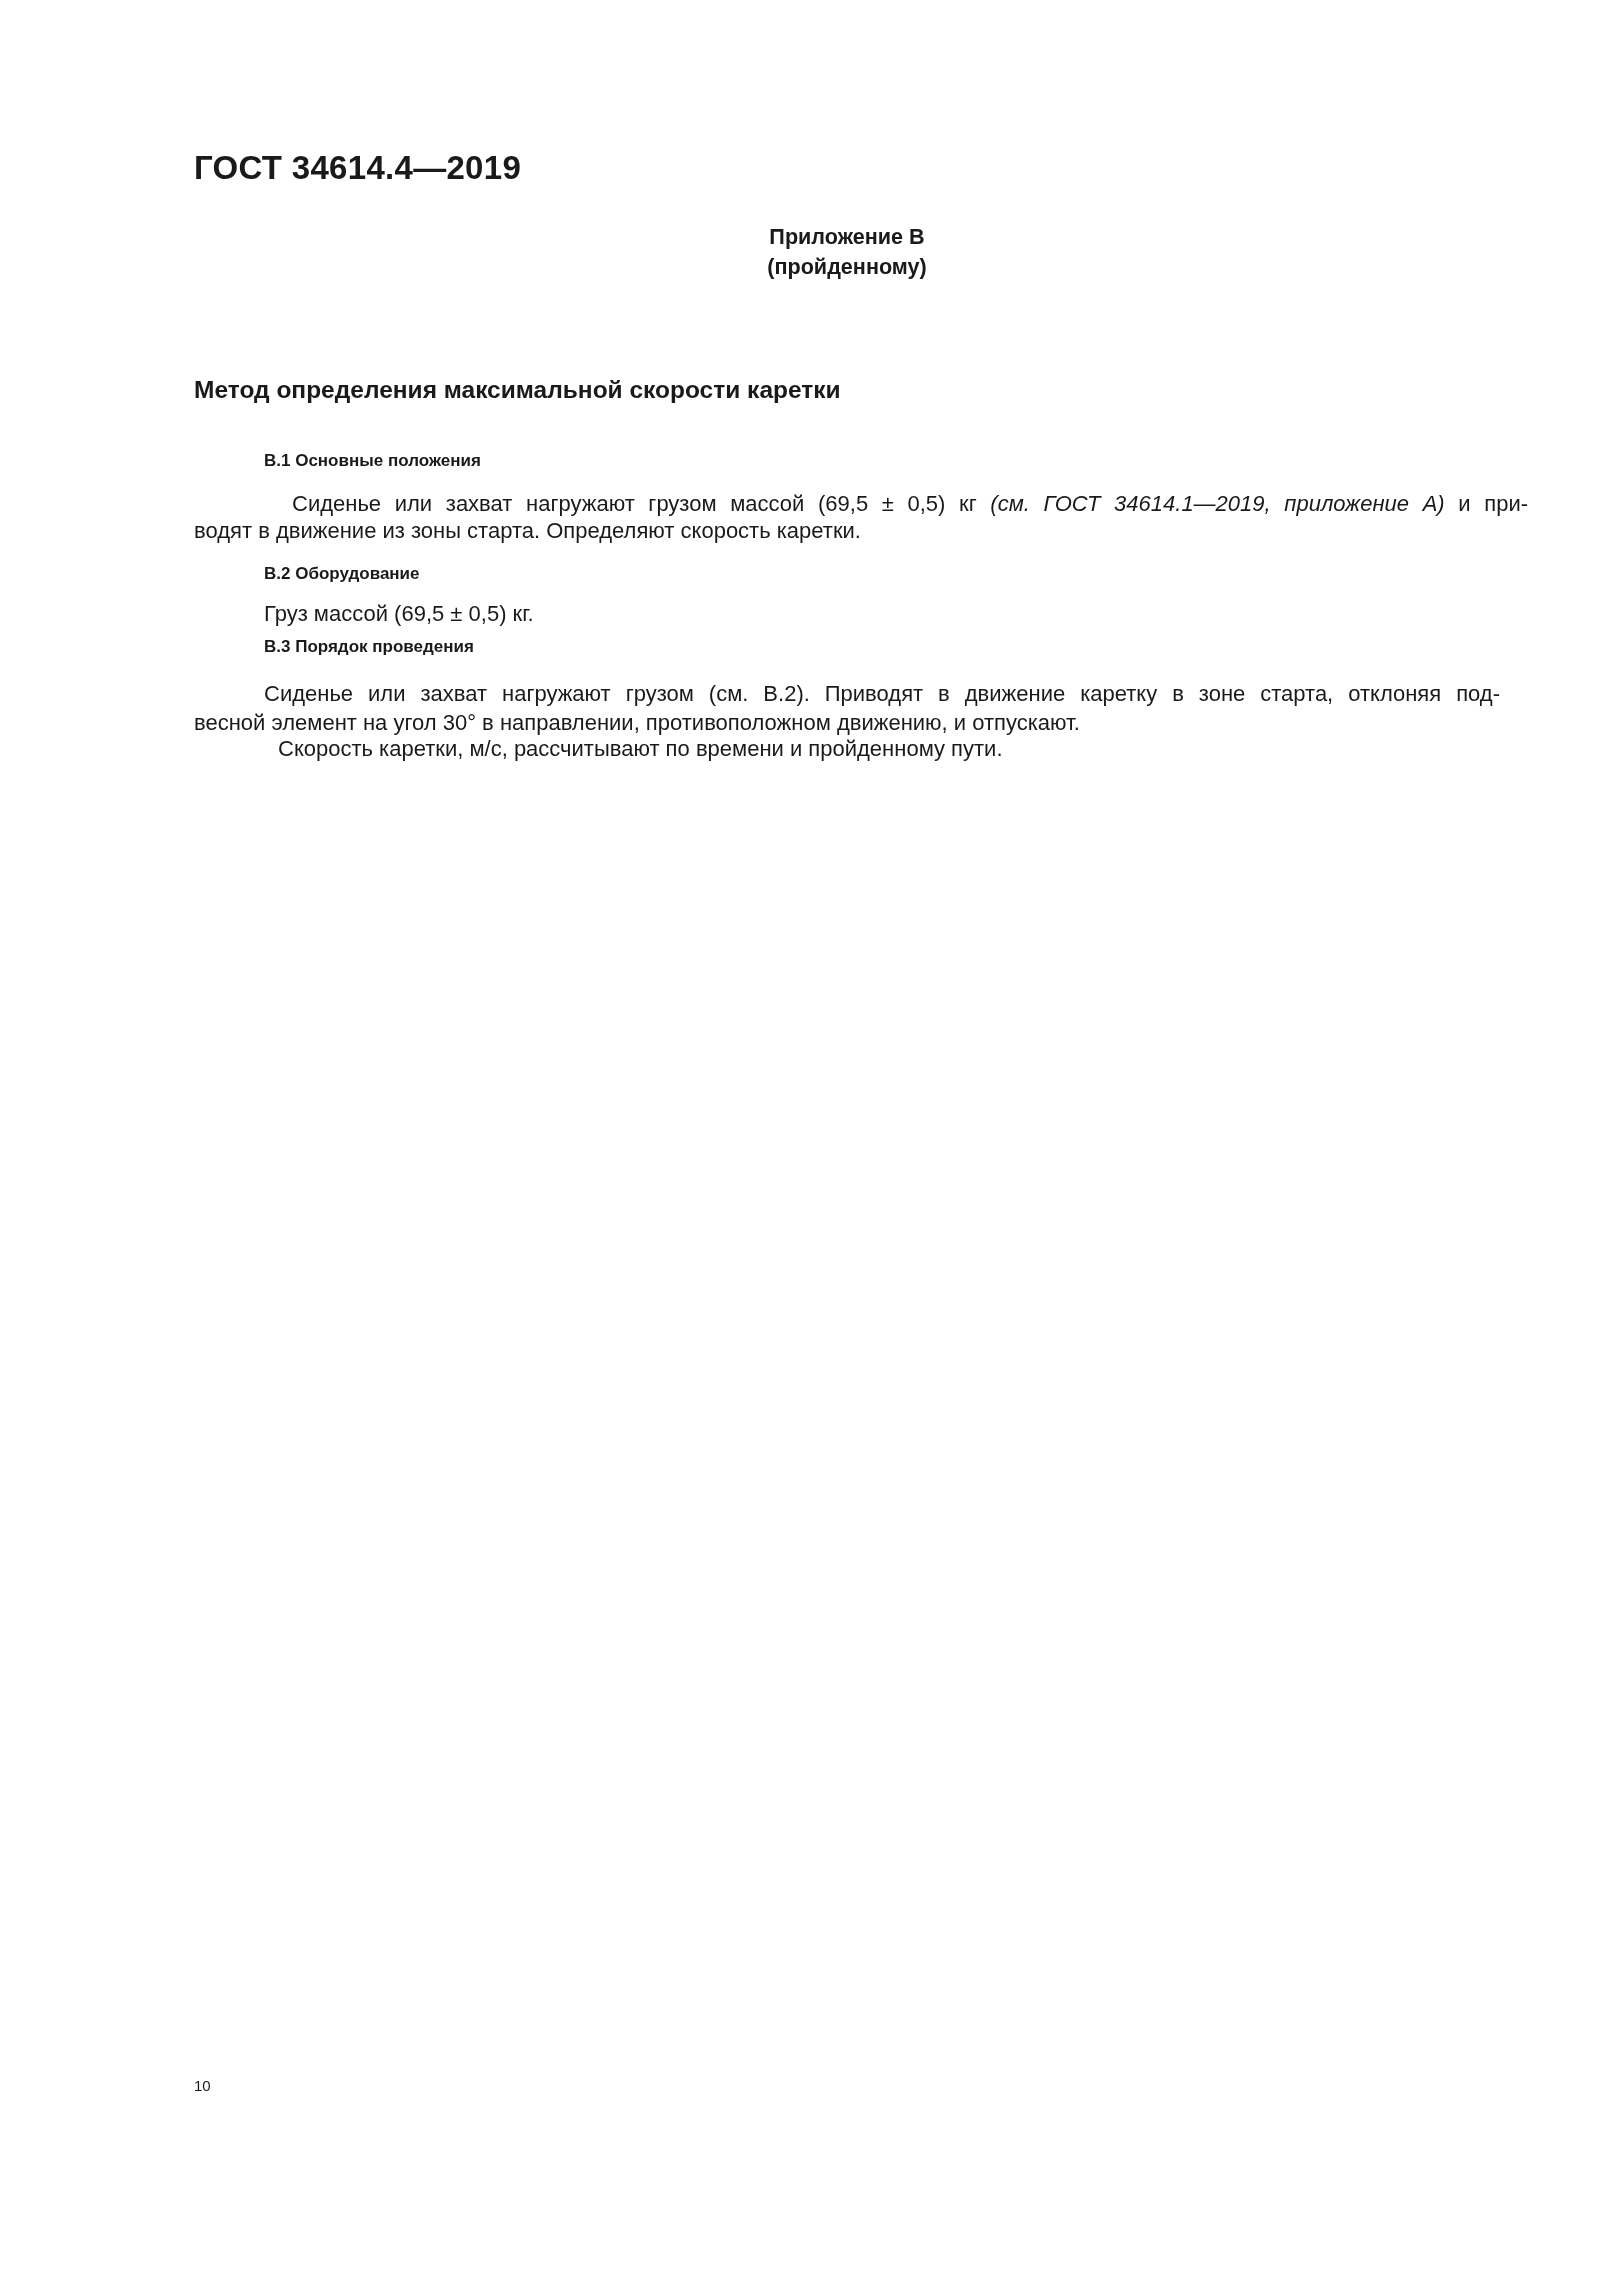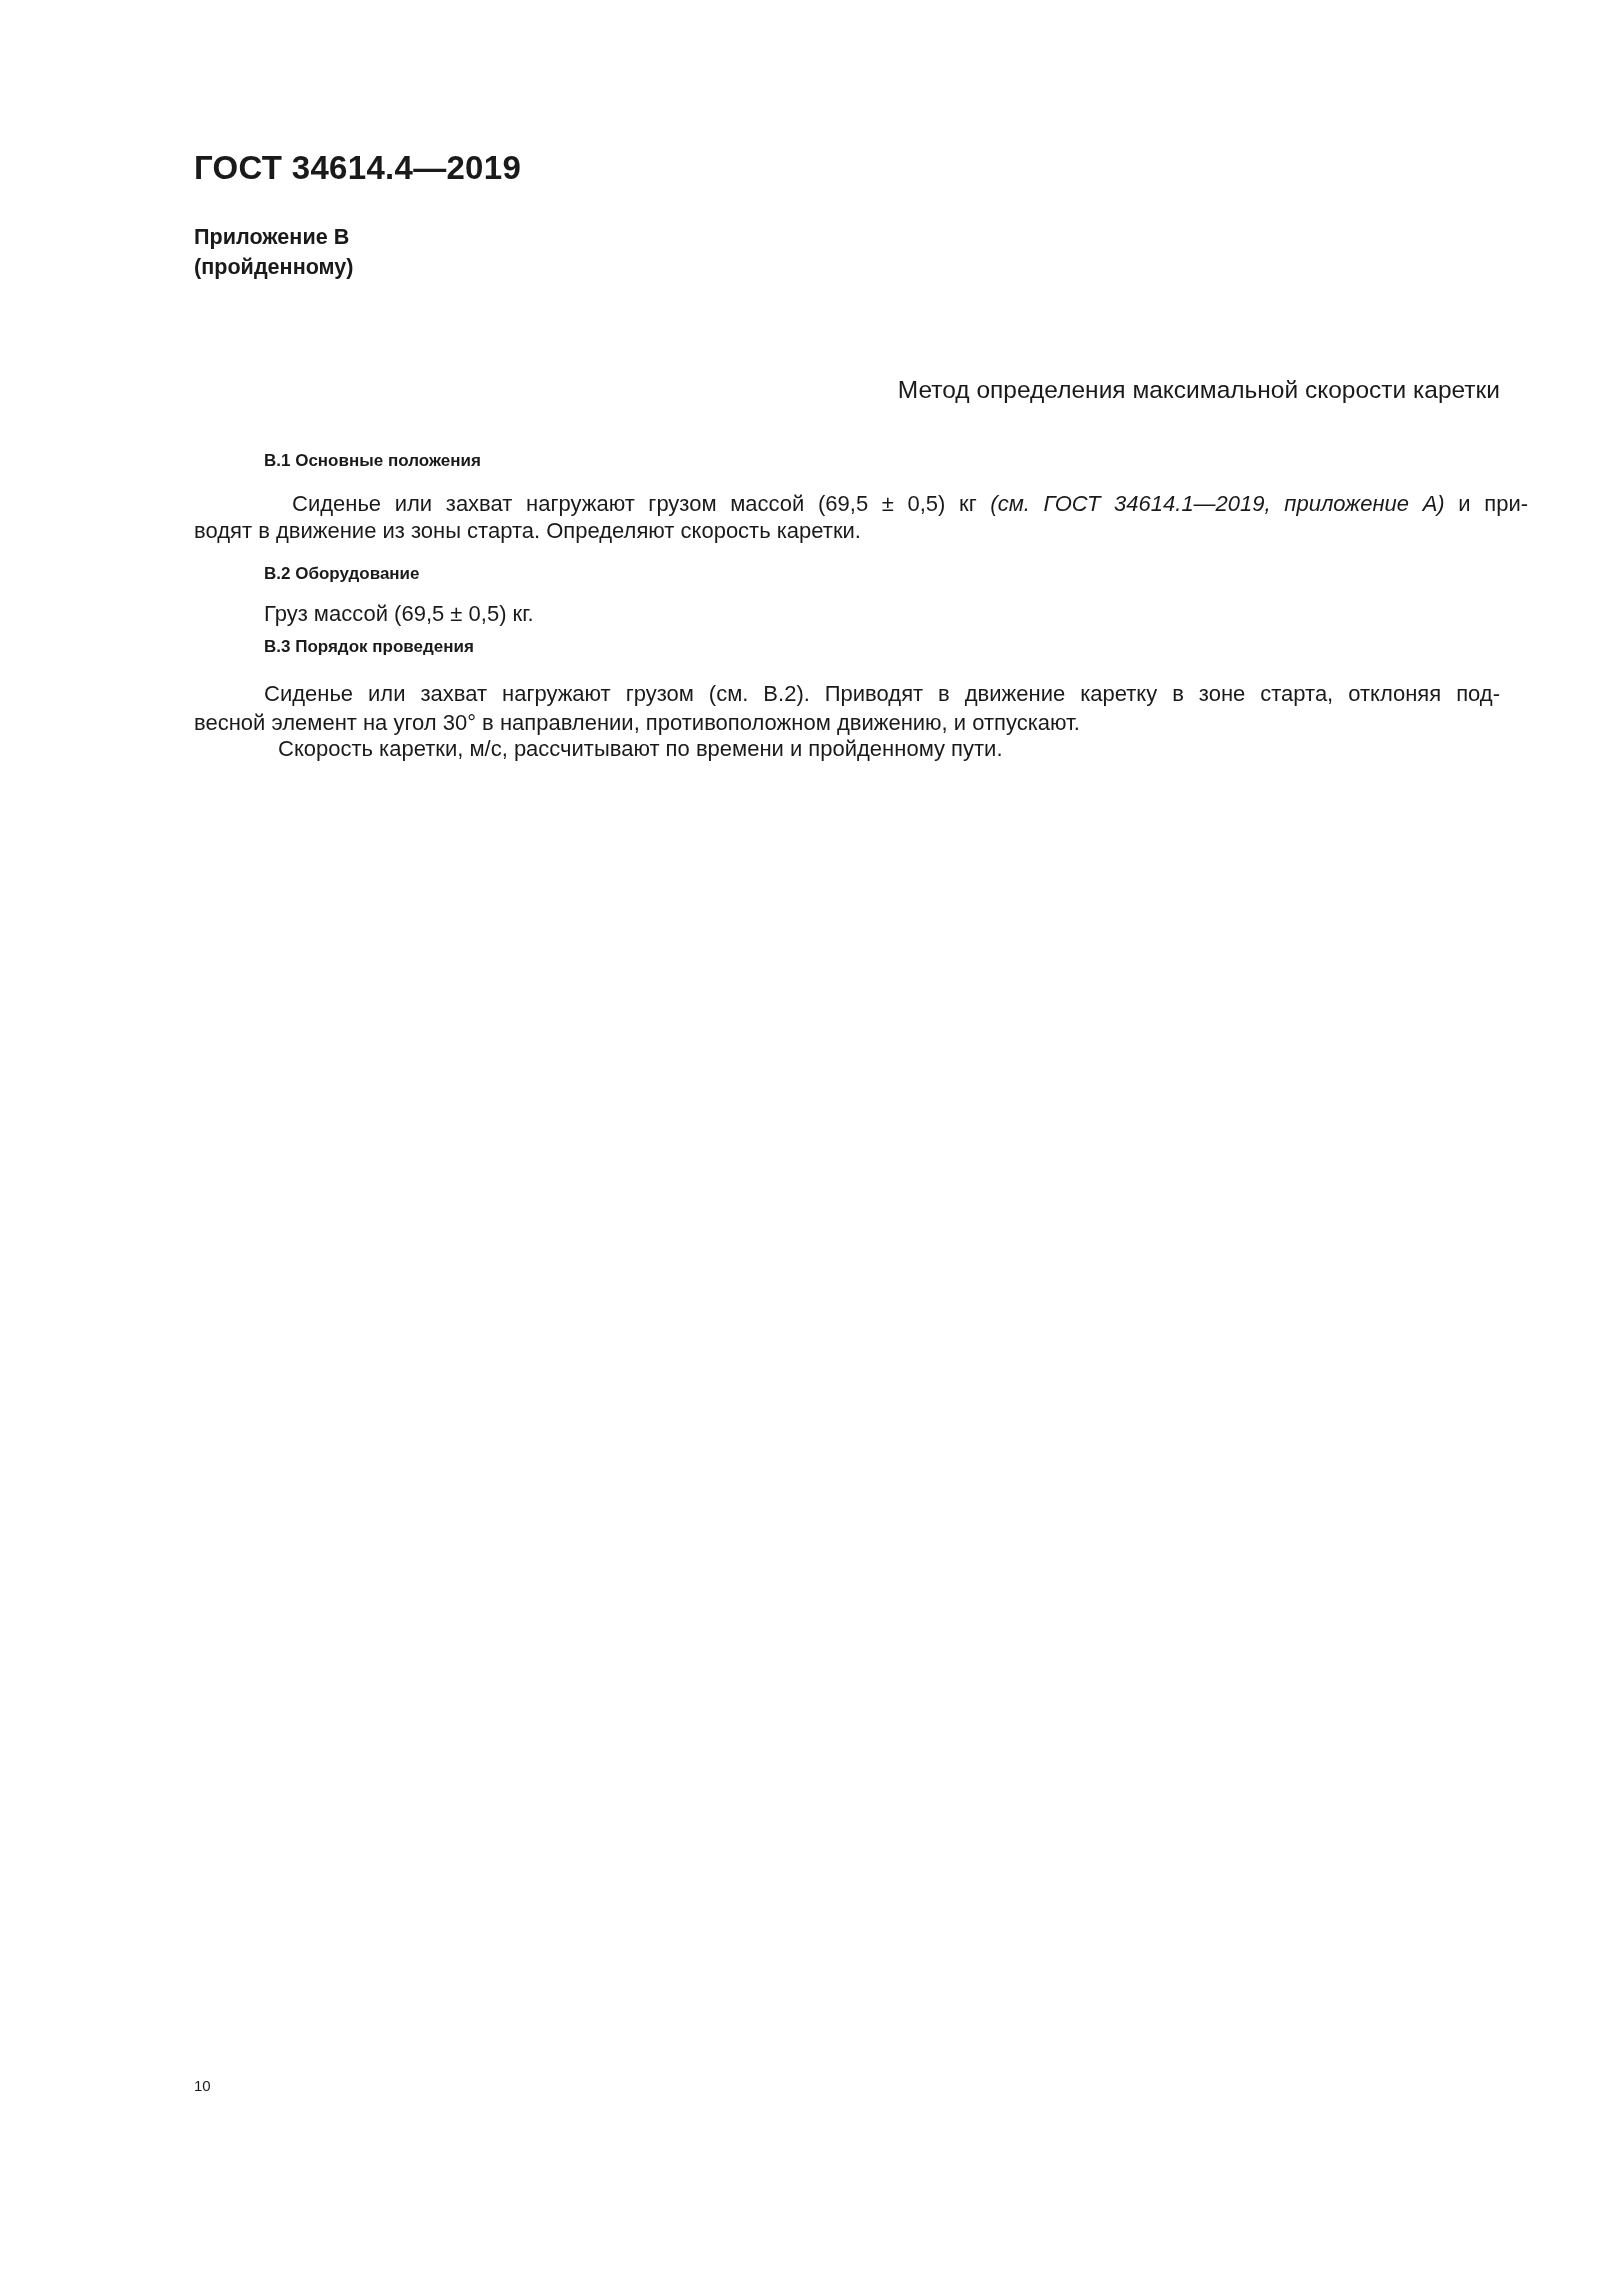--- a/index.html
+++ b/index.html
@@ -21,34 +21,34 @@
     top: 149px;
     font-size: 33px;
     font-weight: bold;
     letter-spacing: 0.3px;
     white-space: nowrap;
     text-align: center;
   }
   .appendix {
     left: 194px;
     width: 1306px;
-    text-align: left;
+    text-align: center;
     font-size: 21.6px;
     font-weight: bold;
     white-space: nowrap;
   }
   .appendix.l1 { top: 224px; }
   .appendix.l2 { top: 254px; }
   .title {
     left: 194px;
     width: 1306px;
-    text-align: right;
+    text-align: left;
     top: 376px;
     font-size: 24.5px;
-    font-weight: normal;
+    font-weight: bold;
     white-space: nowrap;
   }
   .heading {
     left: 264px;
     font-size: 17px;
     font-weight: bold;
     white-space: nowrap;
   }
   .line {
     left: 194px;

